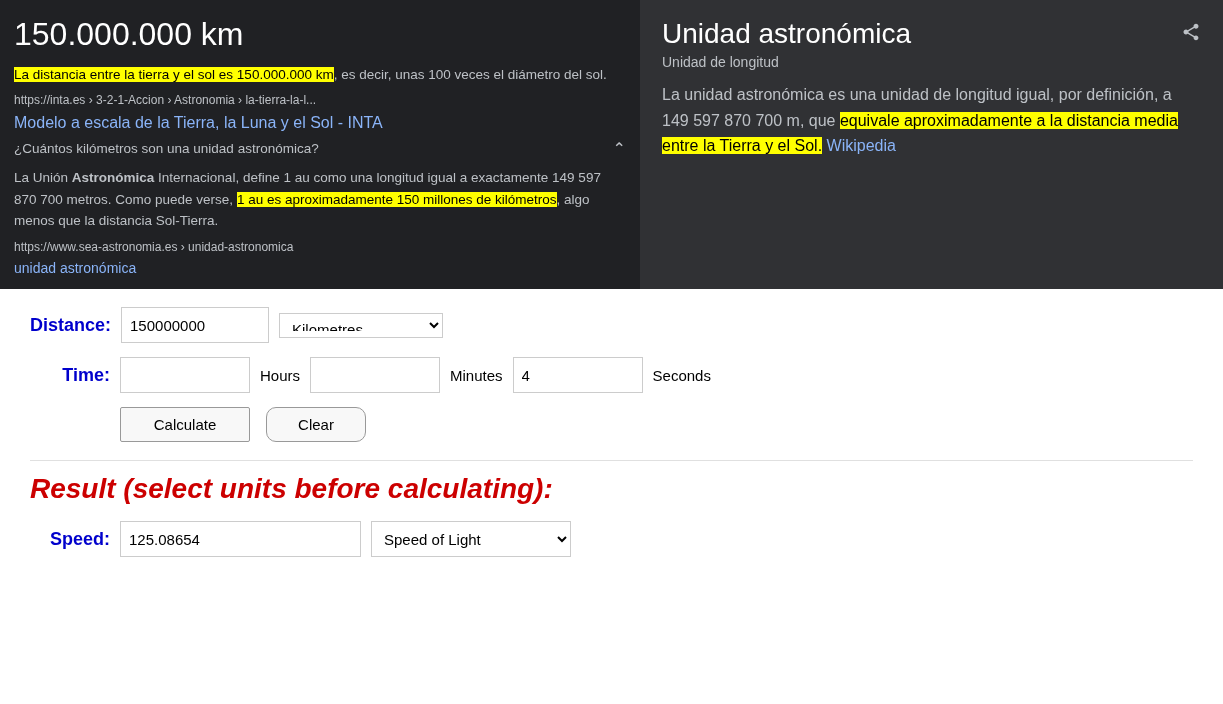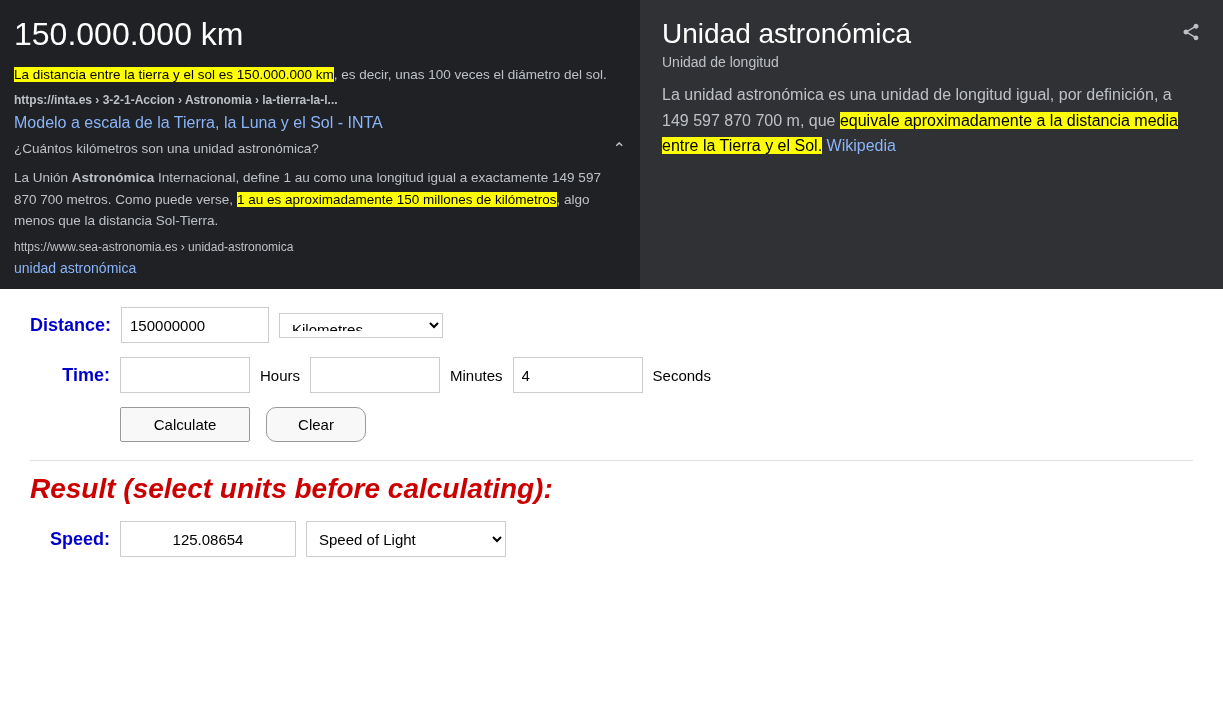--- a/index.html
+++ b/index.html
@@ -40,21 +40,20 @@
     .result-text {
       color: #bdc1c6;
       font-size: 13.5px;
       margin-bottom: 4px;
     }
 
     .url-text {
       color: #bdc1c6;
       font-size: 12px;
       margin-bottom: 2px;
-      font-weight: bold;
     }
 
     .result-link {
       color: #8ab4f8;
       font-size: 16px;
       text-decoration: none;
       display: block;
       margin-bottom: 2px;
     }
 
@@ -253,23 +252,22 @@
       color: #00c;
       min-width: 80px;
       text-align: right;
     }
 
     .result-input {
       border: 1px solid #ccc;
       padding: 6px 8px;
       font-size: 15px;
       height: 36px;
-      width: 176px;
+      width: 241px;
       outline: none;
-      text-align: center;
     }
 
     .result-select {
       border: 1px solid #ccc;
       padding: 6px 8px;
       font-size: 15px;
       height: 36px;
       background: #fff;
       appearance: auto;
       cursor: pointer;

